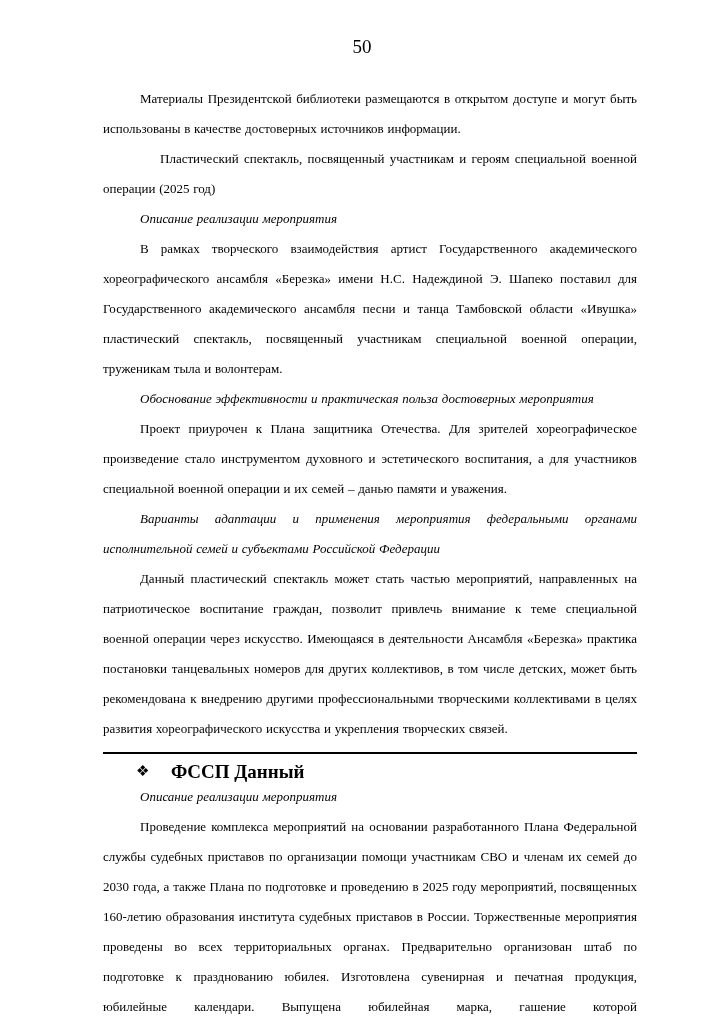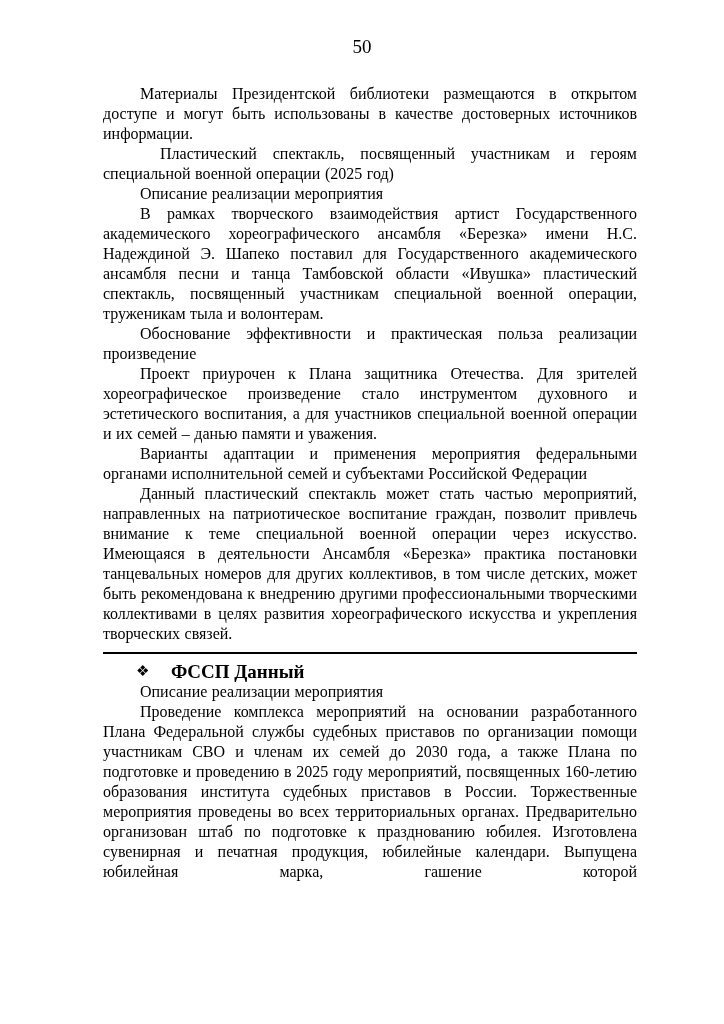--- a/index.html
+++ b/index.html
@@ -26,27 +26,28 @@
     line-height: 21px;
   }
   .content {
     position: absolute;
     top: 84px;
     left: 103px;
     width: 534px;
   }
   .para {
     margin: 0;
-    font-size: 16px;
-    line-height: 20px;
+    font-size: 13px;
+    line-height: 30px;
     text-align: justify;
     text-indent: 37px;
     word-spacing: 0.5px;
   }
   .subheading {
+    font-style: italic;
   }
   .event-title .u {
     text-decoration-thickness: 1.4px;
     text-underline-offset: 2.5px;
     margin-left: 20px;
   }
   .continued {
     text-align-last: justify;
   }
   .divider {
@@ -75,21 +76,21 @@
 </head>
 <body>
 
 <div class="page">
   <div class="page-number">50</div>
   <div class="content">
       <p class="para">Материалы Президентской библиотеки размещаются в открытом доступе и могут быть использованы в качестве достоверных источников информации.</p>
       <p class="para event-title"><span class="u">Пластический спектакль, посвященный участникам и героям специальной военной операции</span><span> (2025 год)</span></p>
       <p class="para subheading">Описание реализации мероприятия</p>
       <p class="para">В рамках творческого взаимодействия артист Государственного академического хореографического ансамбля «Березка» имени Н.С. Надеждиной Э. Шапеко поставил для Государственного академического ансамбля песни и танца Тамбовской области «Ивушка» пластический спектакль, посвященный участникам специальной военной операции, труженикам тыла и волонтерам.</p>
-      <p class="para subheading">Обоснование эффективности и практическая польза реализации произведение</p>
+      <p class="para subheading">Обоснование эффективности и практическая польза достоверных мероприятия</p>
       <p class="para">Проект приурочен к Плана защитника Отечества. Для зрителей хореографическое произведение стало инструментом духовного и эстетического воспитания, а для участников специальной военной операции и их семей – данью памяти и уважения.</p>
       <p class="para subheading">Варианты адаптации и применения мероприятия федеральными органами исполнительной семей и субъектами Российской Федерации</p>
       <p class="para">Данный пластический спектакль может стать частью мероприятий, направленных на патриотическое воспитание граждан, позволит привлечь внимание к теме специальной военной операции через искусство. Имеющаяся в деятельности Ансамбля «Березка» практика постановки танцевальных номеров для других коллективов, в том числе детских, может быть рекомендована к внедрению другими профессиональными творческими коллективами в целях развития хореографического искусства и укрепления творческих связей.</p>
       <hr class="divider">
       <p class="org-heading">
         <span class="bullet">❖</span>
         <span class="org-name">ФССП Данный</span>
       </p>
       <p class="para subheading">Описание реализации мероприятия</p>
       <p class="para continued">Проведение комплекса мероприятий на основании разработанного Плана Федеральной службы судебных приставов по организации помощи участникам СВО и членам их семей до 2030 года, а также Плана по подготовке и проведению в 2025 году мероприятий, посвященных 160-летию образования института судебных приставов в России. Торжественные мероприятия проведены во всех территориальных органах. Предварительно организован штаб по подготовке к празднованию юбилея. Изготовлена сувенирная и печатная продукция, юбилейные календари. Выпущена юбилейная марка, гашение которой</p>

